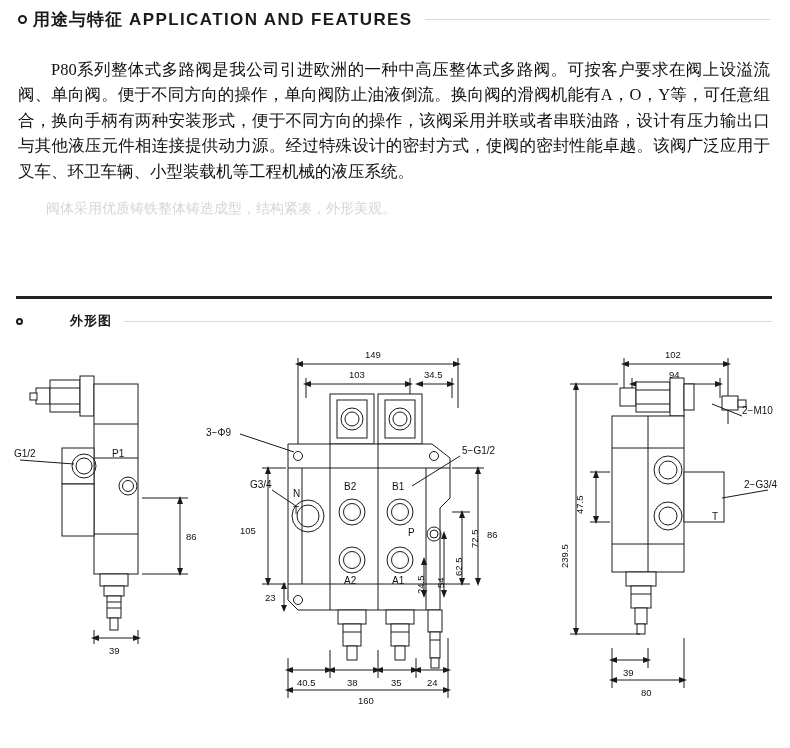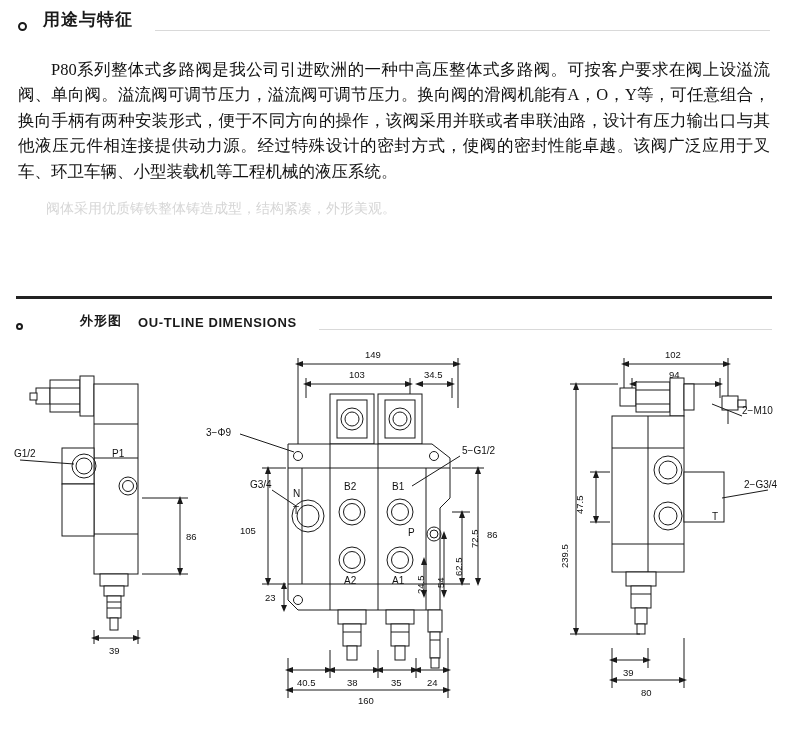--- a/index.html
+++ b/index.html
@@ -12,22 +12,22 @@
     height: 748px;
     position: relative;
     font-family: "Liberation Sans", sans-serif;
     color: #1a1a1a;
     overflow: hidden;
   }
 
   
   .section-head {
     display: flex;
-    align-items: flex-end;
-    gap: 16px;
+    align-items: center;
+    gap: 6px;
     padding: 0;
   }
   .bullet-dot {
     width: 9px;
     height: 9px;
     border-radius: 50%;
     border: 2px solid #1a1a1a;
     box-sizing: border-box;
     flex: none;
   }
@@ -136,35 +136,35 @@
     font-size: 10px;
     fill: #111;
   }
 </style>
 </head>
 <body>
 
 <div id="header-features" class="section-head">
   <span class="bullet-dot"></span>
   <span class="head-cn">用途与特征</span>
+  <span class="head-en">APPLICATION AND FEATURES</span>
   <span class="head-rule"></span>
 </div>
 
-<p id="intro-paragraph">P80系列整体式多路阀是我公司引进欧洲的一种中高压整体式多路阀。可按客户要求在阀上设溢流阀、单向阀。溢流阀可调节压力，溢流阀可调节压力。换向阀的滑阀机能有A，O，Y等，可任意组合，换向手柄有两种安装形式，便于不同方向的操作，该阀采用并联或者串联油路，设计有压力输出口与其他液压元件相连接提供动力源。经过特殊设计的密封方式，使阀的密封性能卓越。该阀广泛应用于叉车、环卫车辆、小型装载机等工程机械的液压系统。</p>
+<p id="intro-paragraph">P80系列整体式多路阀是我公司引进欧洲的一种中高压整体式多路阀。可按客户要求在阀上设溢流阀、单向阀。便于不同方向的操作，单向阀防止油液倒流。换向阀的滑阀机能有A，O，Y等，可任意组合，换向手柄有两种安装形式，便于不同方向的操作，该阀采用并联或者串联油路，设计有压力输出口与其他液压元件相连接提供动力源。经过特殊设计的密封方式，使阀的密封性能卓越。该阀广泛应用于叉车、环卫车辆、小型装载机等工程机械的液压系统。</p>
 
 <div id="faded-line">阀体采用优质铸铁整体铸造成型，结构紧凑，外形美观。</div>
 
 <div id="watermark-title"></div>
 
 <div id="main-divider"></div>
 
 <div id="header-outline" class="section-head">
   <span class="bullet-dot"></span>
   <span class="head-cn">外形图</span>
-  <span class="head-en">OU-TLINE DIMENSIONS</span>
   <span class="head-rule"></span>
 </div>
 
 <div id="drawing-canvas">
 <svg width="790" height="410" viewBox="0 0 790 410" xmlns="http://www.w3.org/2000/svg">
   <g fill="none" stroke="#1a1a1a" stroke-width="1" stroke-linejoin="miter">
 
   <g>
 
     <rect x="36" y="50" width="14" height="16" fill="#fff"></rect>

